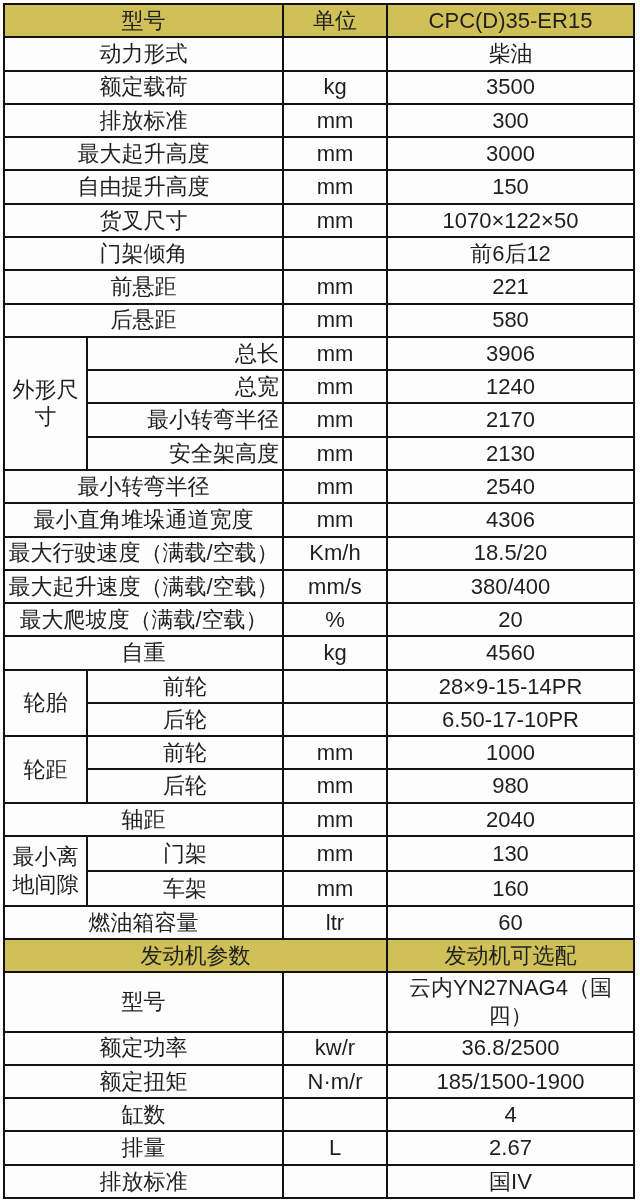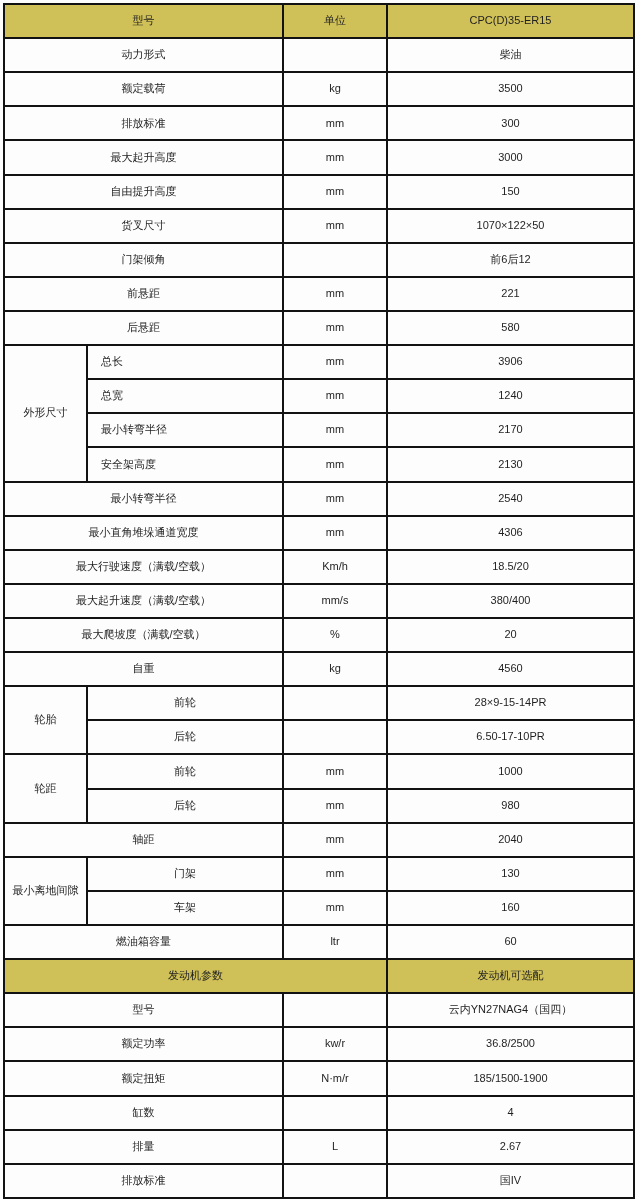--- a/index.html
+++ b/index.html
@@ -1,35 +1,35 @@
 <!DOCTYPE html>
 <html><head>
 <meta charset="utf-8">
 <style>
   html,body{margin:0;padding:0;background:#fdfdfd;width:640px;height:1200px;overflow:hidden;}
   .spec-table{
     position:absolute;left:3px;top:3px;
     width:630px;height:1196px;
     border-collapse:collapse;table-layout:fixed;
     font-family:"Liberation Sans","DejaVu Sans",sans-serif;
-    font-size:11px;color:#1f1f1f;
+    font-size:22px;color:#1f1f1f;
   }
   .spec-table td{
     border:2px solid #121212;
     text-align:center;vertical-align:middle;
     padding:0 3px;overflow:hidden;
     height:30px;line-height:1.25;
   }
   .col-group{width:83px;}
   .col-sub{width:196px;}
   .col-unit{width:104px;}
   .col-value{width:247px;}
   tr.hdr td{background:#d0c058;}
-  td.sub-left{text-align:left;padding-left:13px;margin-top:42px;}
-  td.grp{padding:12px 2px;}
+  td.sub-left{text-align:right;padding-left:24px;margin-top:42px;}
+  td.grp{padding:5px 2px;}
 </style>
 </head>
 <body>
 
 <table class="spec-table">
   <colgroup>
     <col class="col-group">
       <col class="col-sub">
       <col class="col-unit">
       <col class="col-value">

